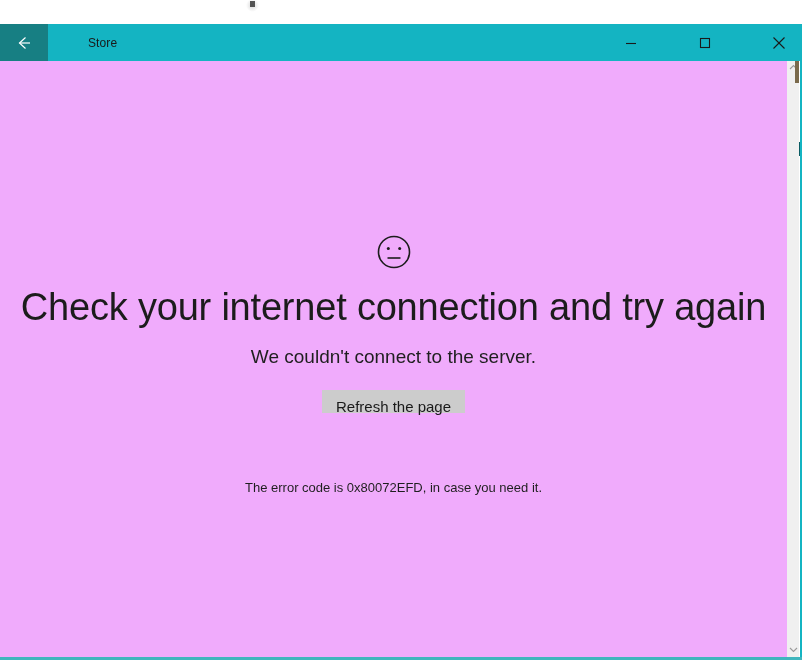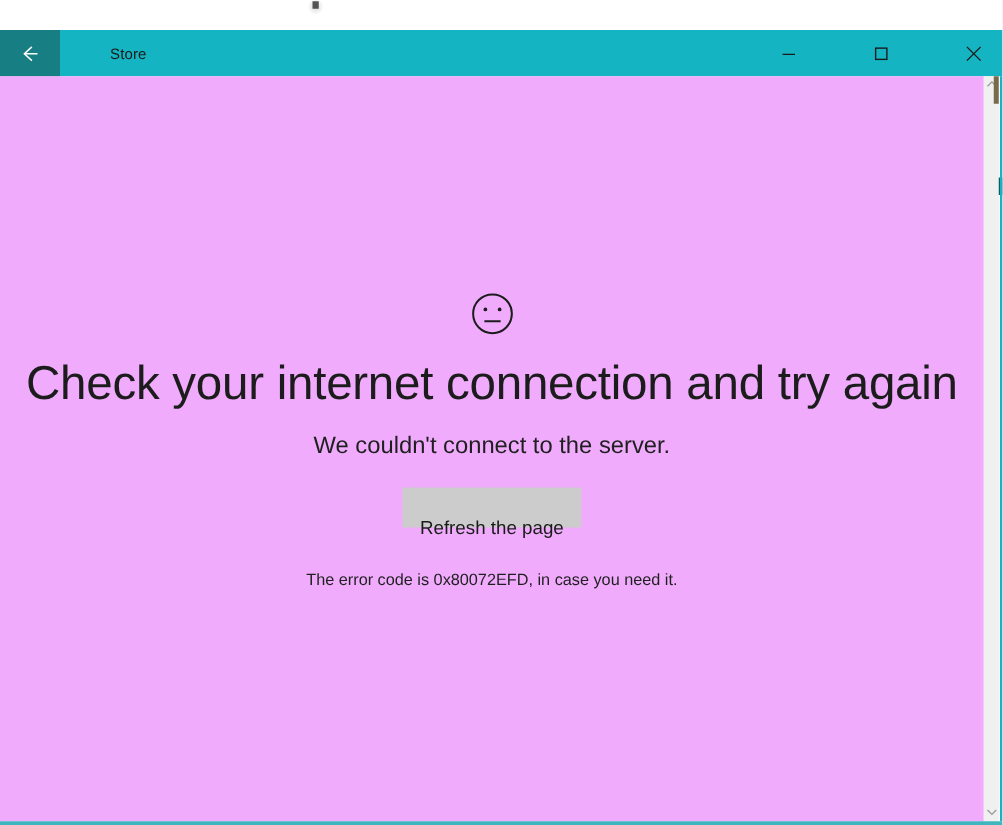--- a/index.html
+++ b/index.html
@@ -130,31 +130,31 @@
     font-size: 19px;
     font-weight: 400;
     color: #1f1f1f;
   }
   #refresh-button {
     margin-top: 22px;
     display: inline-block;
     min-width: 133px;
     height: 23px;
     line-height: 33px;
-    padding: 16px 14px;
+    padding: 0 14px;
     background: #cccccc;
     color: #1a1a1a;
     border: none;
     font-size: 15px;
     font-family: "Liberation Sans", sans-serif;
     cursor: pointer;
     box-sizing: border-box;
   }
   #error-code-line {
-    margin-top: 24px;
+    margin-top: 64px;
     font-size: 13px;
     color: #1f1f1f;
   }
   #correlation-vector-line {
     margin-top: 13px;
     font-size: 13px;
     color: #1f1f1f;
   }
 
   

